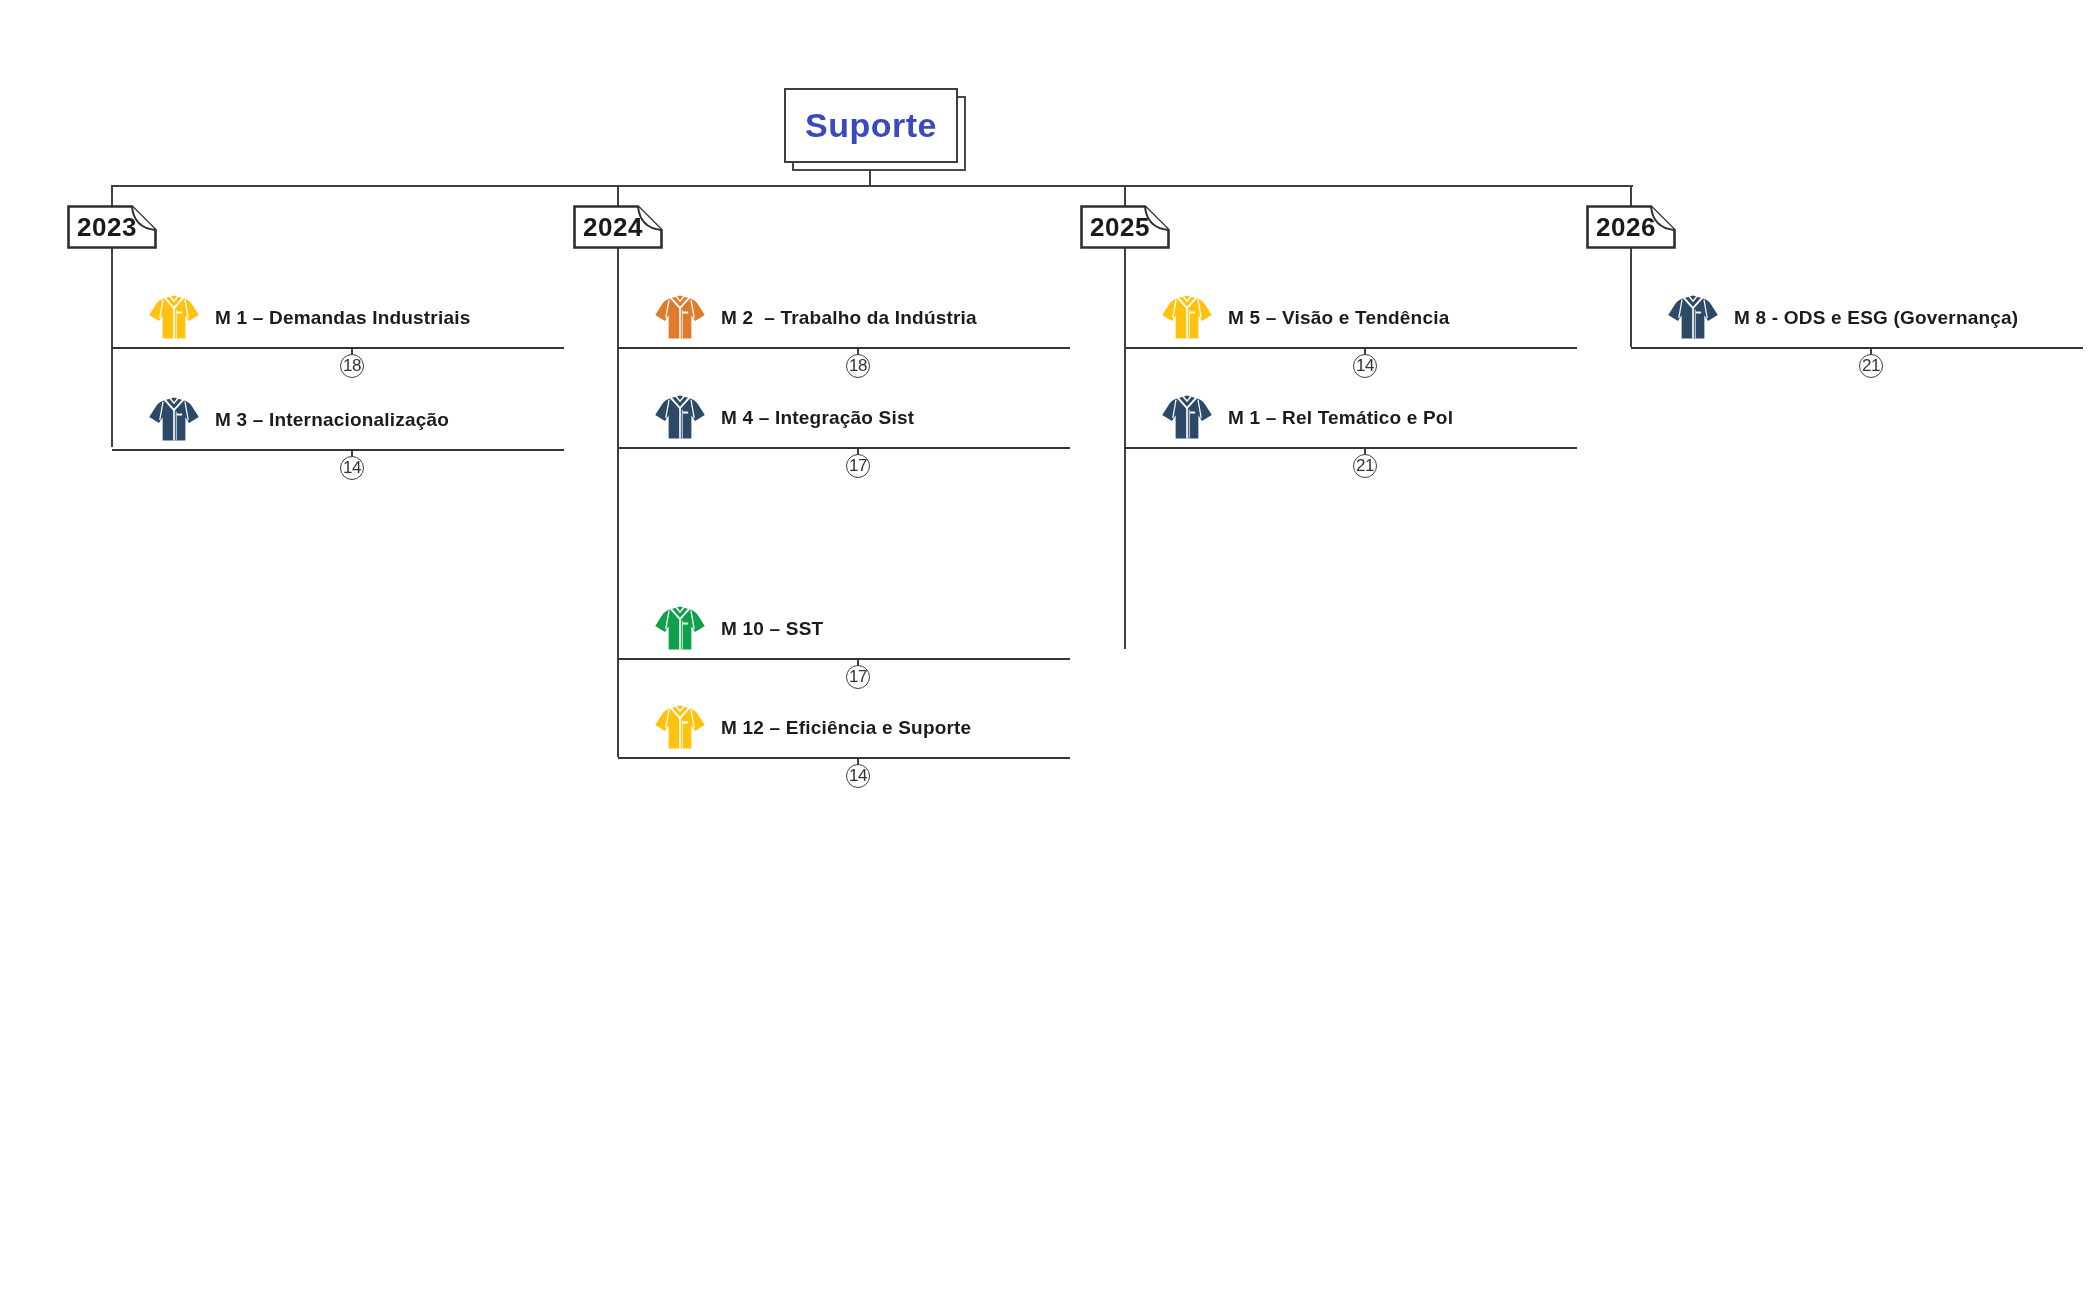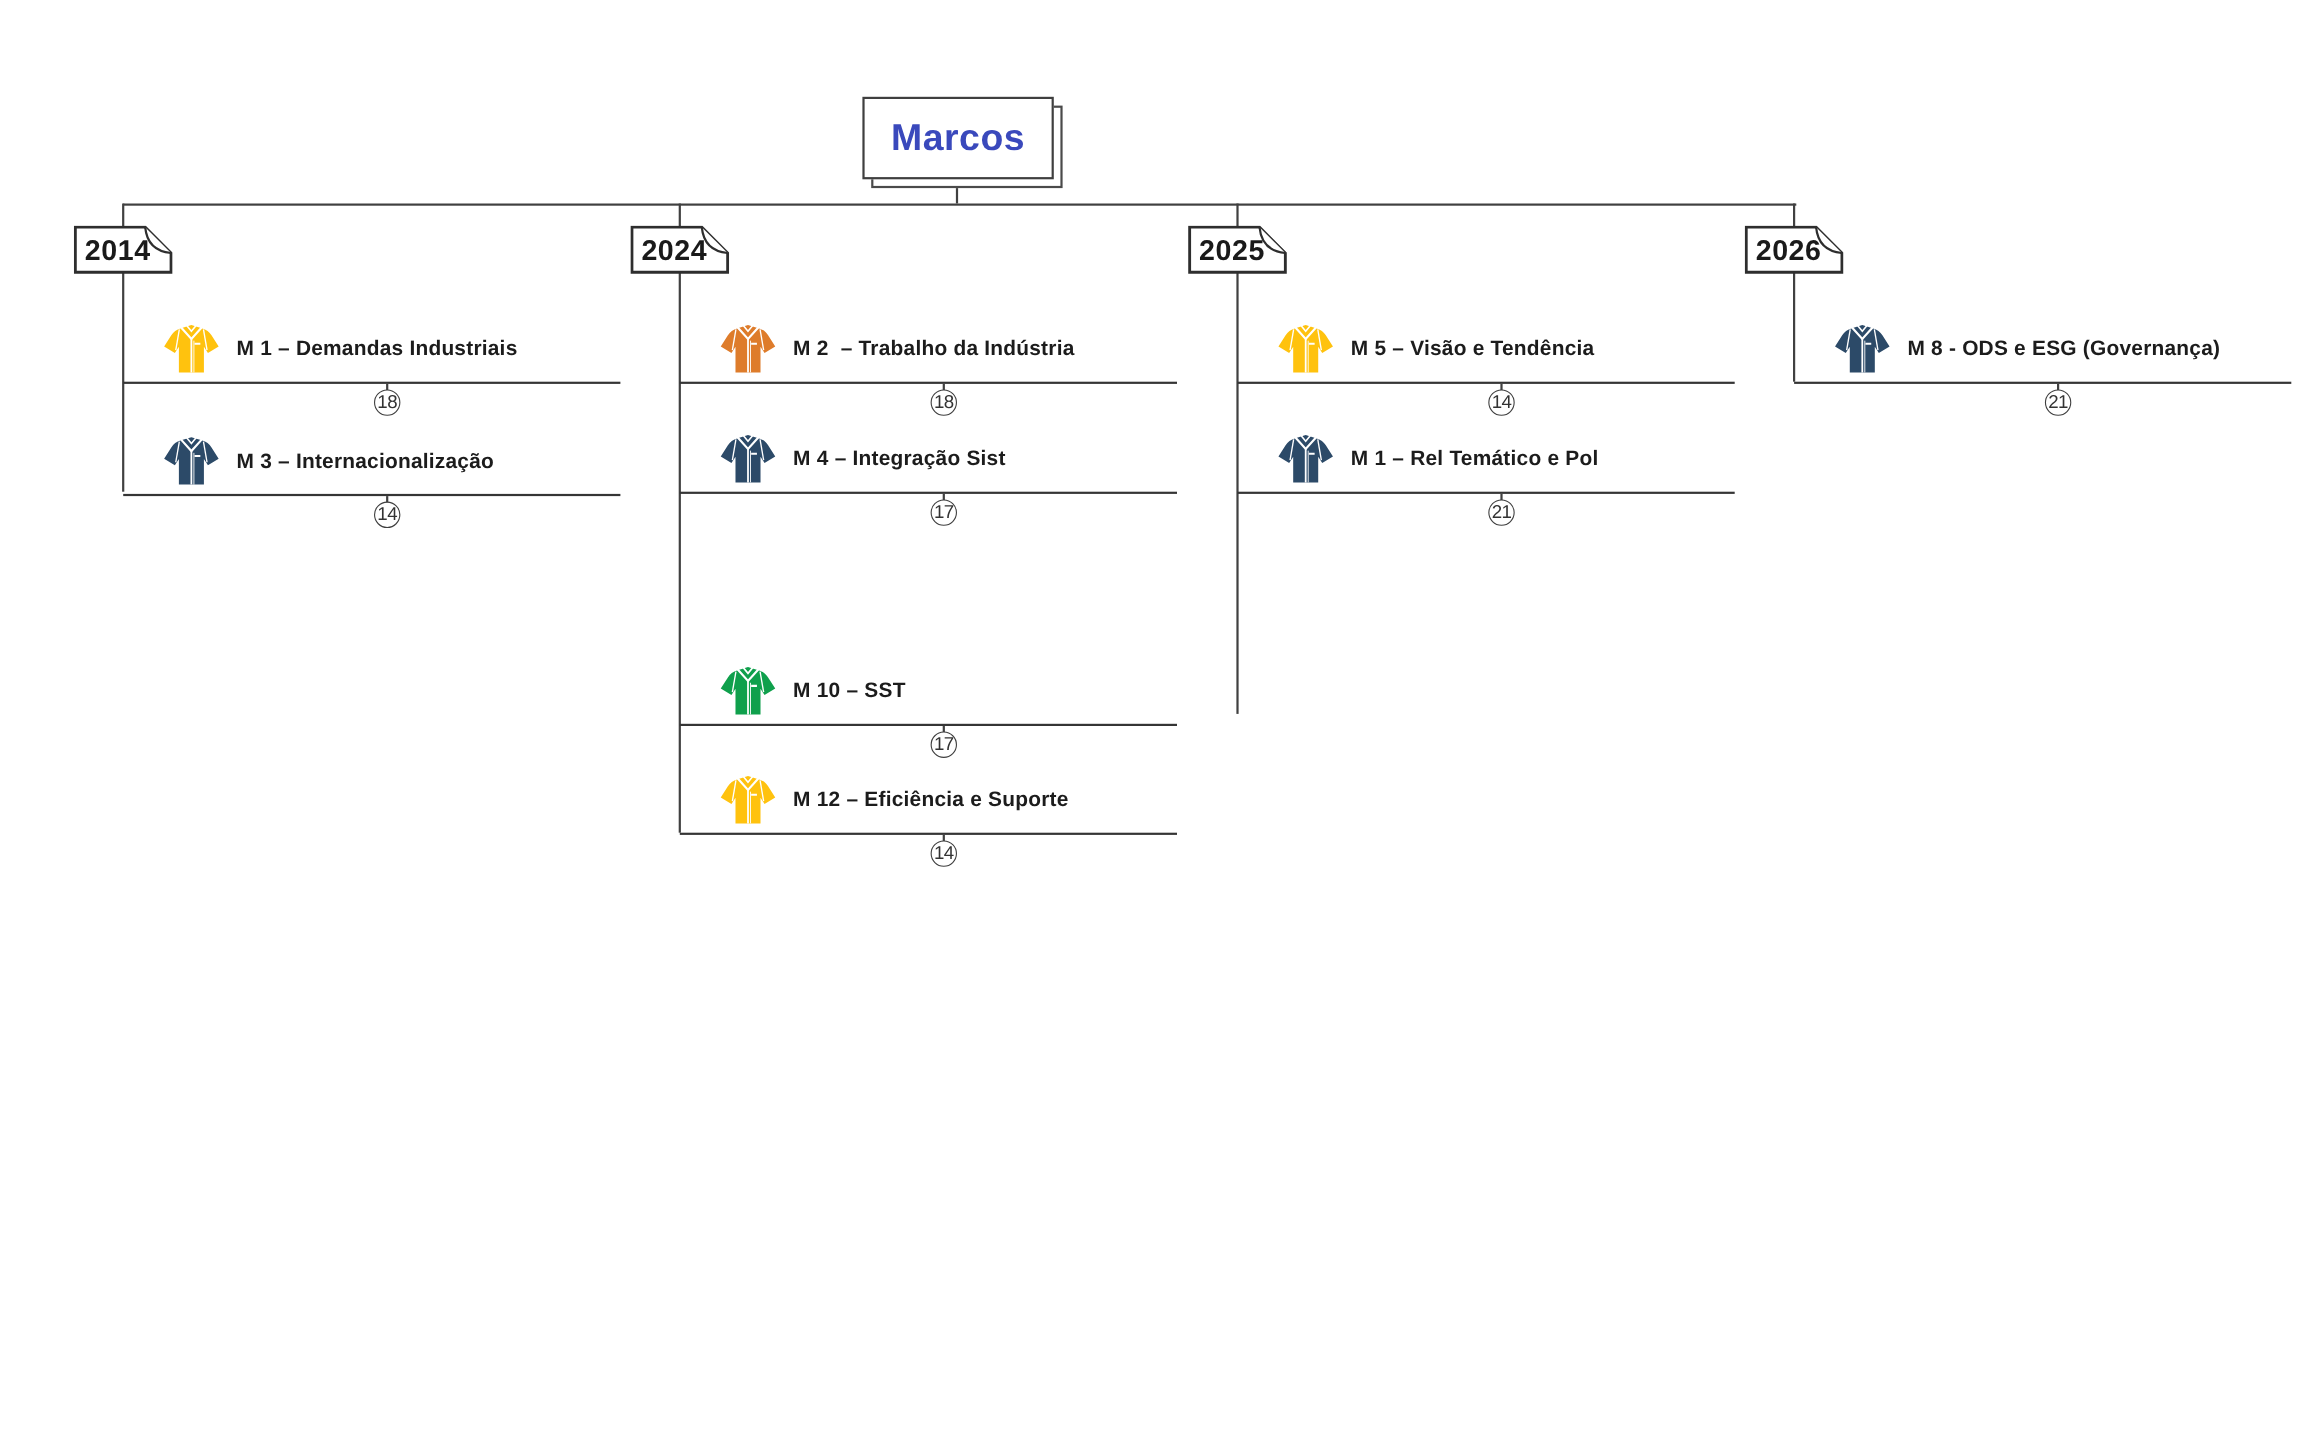--- a/index.html
+++ b/index.html
@@ -43,29 +43,29 @@
   <div class="vline" style="left:1124px;top:185px;height:22px"></div>
   <div class="vline" style="left:1630px;top:185px;height:22px"></div>
 
   <div class="vline" style="left:111px;top:247px;height:200px"></div>
   <div class="vline" style="left:617px;top:247px;height:510px"></div>
   <div class="vline" style="left:1124px;top:247px;height:402px"></div>
   <div class="vline" style="left:1630px;top:247px;height:100px"></div>
 
   <div class="title-shadow"></div>
   <div class="title-box">
-    <span>Marcos</span>
+    <span>Suporte</span>
   </div>
 
   <div class="year-node" style="left:67px;top:205px">
     <svg width="90" height="44" viewBox="0 0 90 44">
       <path d="M1.5 1.5 H65 L88.5 25 V42.5 H1.5 Z" fill="#fff" stroke="#2e2e2e" stroke-width="2.6"></path>
       <path d="M65 1.5 Q67 23 88.5 25" fill="#fff" stroke="#2e2e2e" stroke-width="2"></path>
     </svg>
-    <div class="year-label">2014</div>
+    <div class="year-label">2023</div>
   </div>
   <div class="year-node" style="left:573px;top:205px">
     <svg width="90" height="44" viewBox="0 0 90 44">
       <path d="M1.5 1.5 H65 L88.5 25 V42.5 H1.5 Z" fill="#fff" stroke="#2e2e2e" stroke-width="2.6"></path>
       <path d="M65 1.5 Q67 23 88.5 25" fill="#fff" stroke="#2e2e2e" stroke-width="2"></path>
     </svg>
     <div class="year-label">2024</div>
   </div>
   <div class="year-node" style="left:1080px;top:205px">
     <svg width="90" height="44" viewBox="0 0 90 44">

